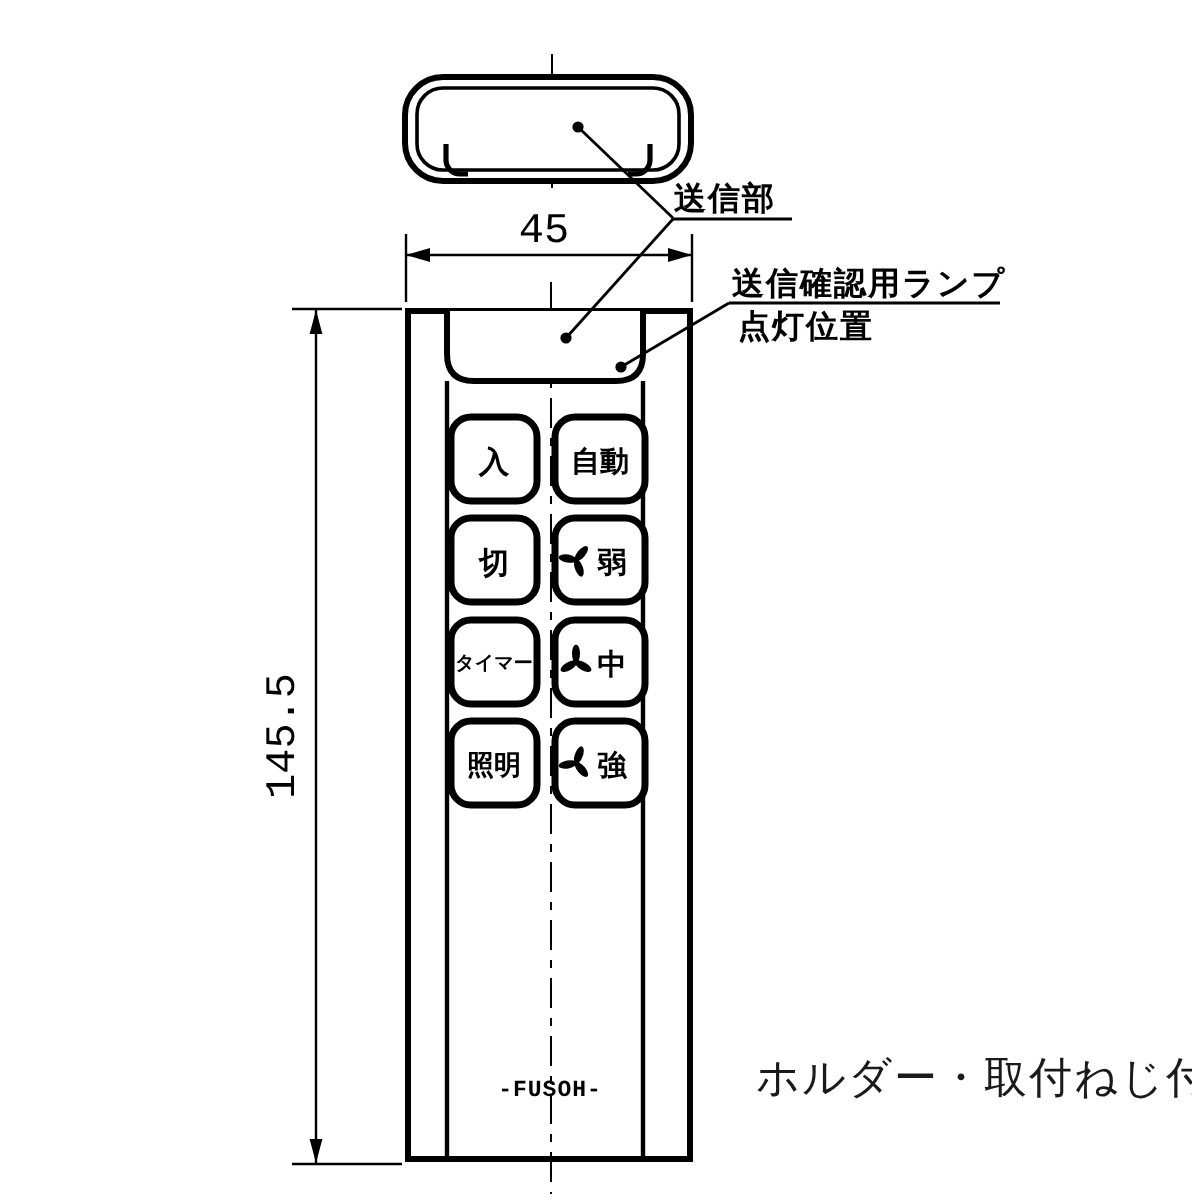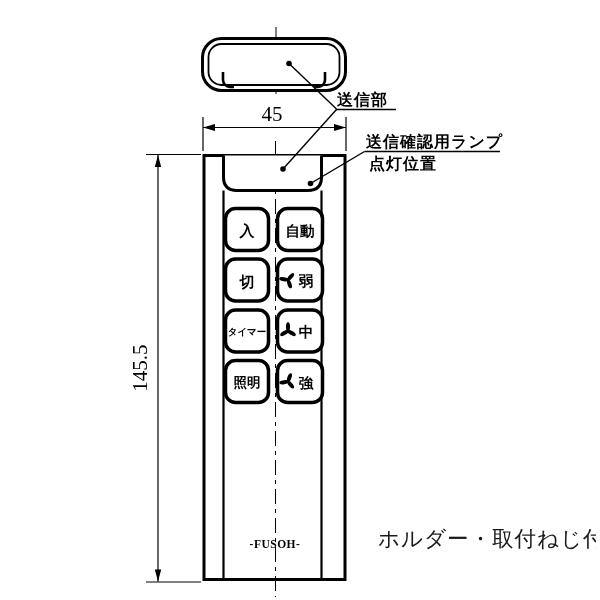--- a/index.html
+++ b/index.html
@@ -1,17 +1,17 @@
 <!DOCTYPE html>
 <html><head>
 <meta charset="utf-8">
 <style>
   html,body{margin:0;padding:0;background:#ffffff;}
   .page{width:596px;height:600px;position:relative;background:#fff;overflow:hidden;
-        font-family:Liberation Serif, serif;}
+        font-family:Liberation Mono, monospace;}
   svg{display:block;}
   text{fill:#000;}
   .dim-text{font-size:21px;font-weight:400;}
   .anno{font-weight:bold;font-size:16px;letter-spacing:1px;}
   .btn-label{font-weight:bold;}
   .logo-text{font-weight:bold;font-size:11.5px;letter-spacing:0.5px;}
   .holder-note{font-size:21.5px;letter-spacing:1px;fill:#1a1a1a;}
 </style>
 </head>
 <body>

